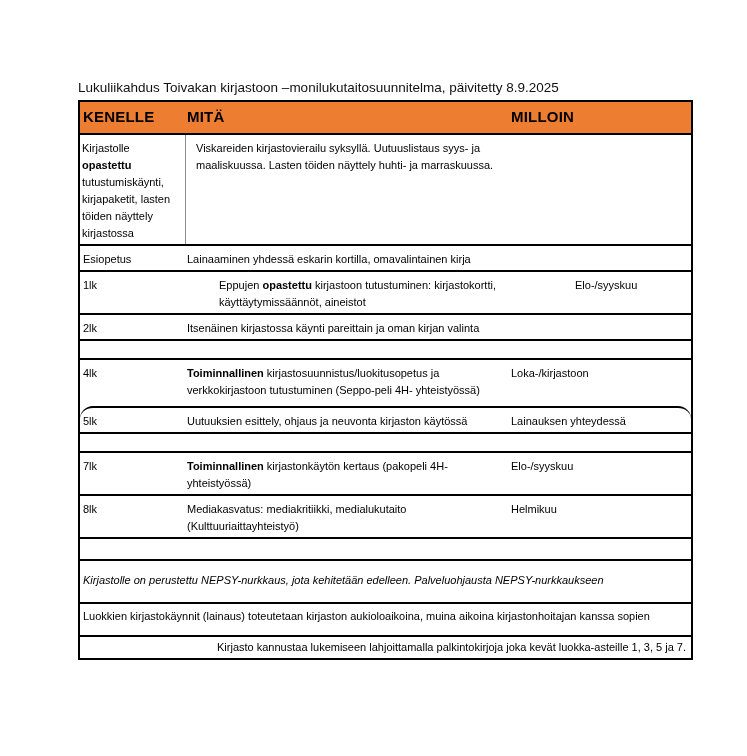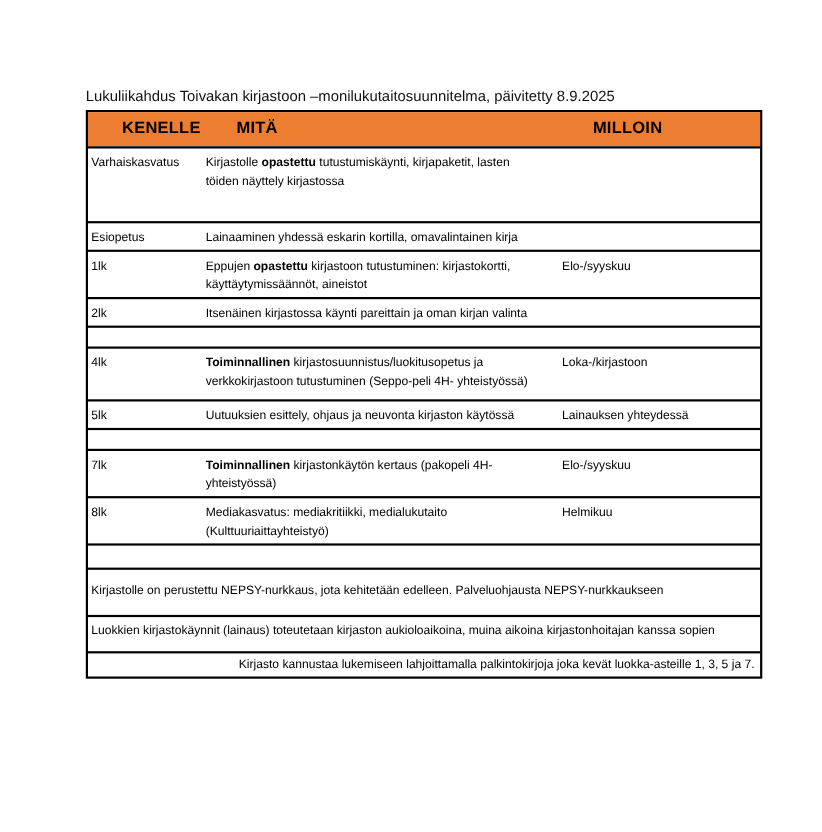--- a/index.html
+++ b/index.html
@@ -35,21 +35,21 @@
     border: 2px solid #000000;
     box-sizing: border-box;
     background: #ffffff;
   }
   .row {
     display: grid;
     grid-template-columns: 105px 316px 1fr;
     border-top: 2px solid #000000;
     box-sizing: border-box;
   }
-  .row:first-child { border-top: none; padding-left: 28px; }
+  .row:first-child { border-top: none; }
   .row.full { grid-template-columns: 1fr; }
 
   .hdr {
     background: #ED7D31;
     min-height: 31px;
   }
   .hdr .c {
     font-weight: bold;
     font-size: 15px;
     padding-top: 6px;
@@ -62,31 +62,31 @@
     padding: 5px 5px 2px 3px;
     box-sizing: border-box;
     overflow: hidden;
   }
   .c2 { padding-left: 2px; padding-right: 6px; }
   .c3 { padding-left: 10px; }
   .divleft { border-left: 1px solid #8a8a8a; }
 
   .rh-0  { min-height: 68px; }
   .rh-1  { min-height: 26px; }
-  .rh-2  { min-height: 40px; }
+  .rh-2  { min-height: 40px; gap: 32px; }
   .rh-3  { min-height: 26px; }
   .rh-g1 { min-height: 19px; }
   .rh-4  { min-height: 48px; }
-  .rh-5  { min-height: 26px; }
+  .rh-5  { min-height: 26px; border-radius: 13px; }
   .rh-g2 { min-height: 19px; }
   .rh-6  { min-height: 39px; }
   .rh-7  { min-height: 35px; }
   .rh-g3 { min-height: 22px; }
   .rh-n0 { min-height: 47px; }
-  .rh-n1 { min-height: 43px; }
+  .rh-n1 { min-height: 43px; font-style: italic; }
   .rh-n2 { min-height: 33px; }
   .rh-n3 { min-height: 18px; text-align: right; }
 
   .n0 .c { padding-top: 22px; }
   .n1 .c { padding-top: 11px; }
   .n2 .c { padding-top: 4px; }
   .n3 .c { padding-top: 2px; }
 
   b { font-weight: bold; }
 </style>
@@ -99,22 +99,22 @@
 
   <div class="tbl">
 
     <div class="row hdr">
       <div class="c c1">KENELLE</div>
       <div class="c c2">MITÄ</div>
       <div class="c c3">MILLOIN</div>
     </div>
 
     <div class="row rh-0">
-      <div class="c c1">Varhaiskasvatus</div>
       <div class="c c2"><span>Kirjastolle </span><b>opastettu</b><span> tutustumiskäynti, kirjapaketit, lasten töiden näyttely kirjastossa</span></div>
+      <div class="c c3 divleft">Viskareiden kirjastovierailu syksyllä. Uutuuslistaus syys- ja maaliskuussa. Lasten töiden näyttely huhti- ja marraskuussa.</div>
     </div>
 
     <div class="row rh-1">
       <div class="c c1">Esiopetus</div>
       <div class="c c2"><span></span><b></b><span>Lainaaminen yhdessä eskarin kortilla, omavalintainen kirja</span></div>
       <div class="c c3"></div>
     </div>
 
     <div class="row rh-2">
       <div class="c c1">1lk</div>

